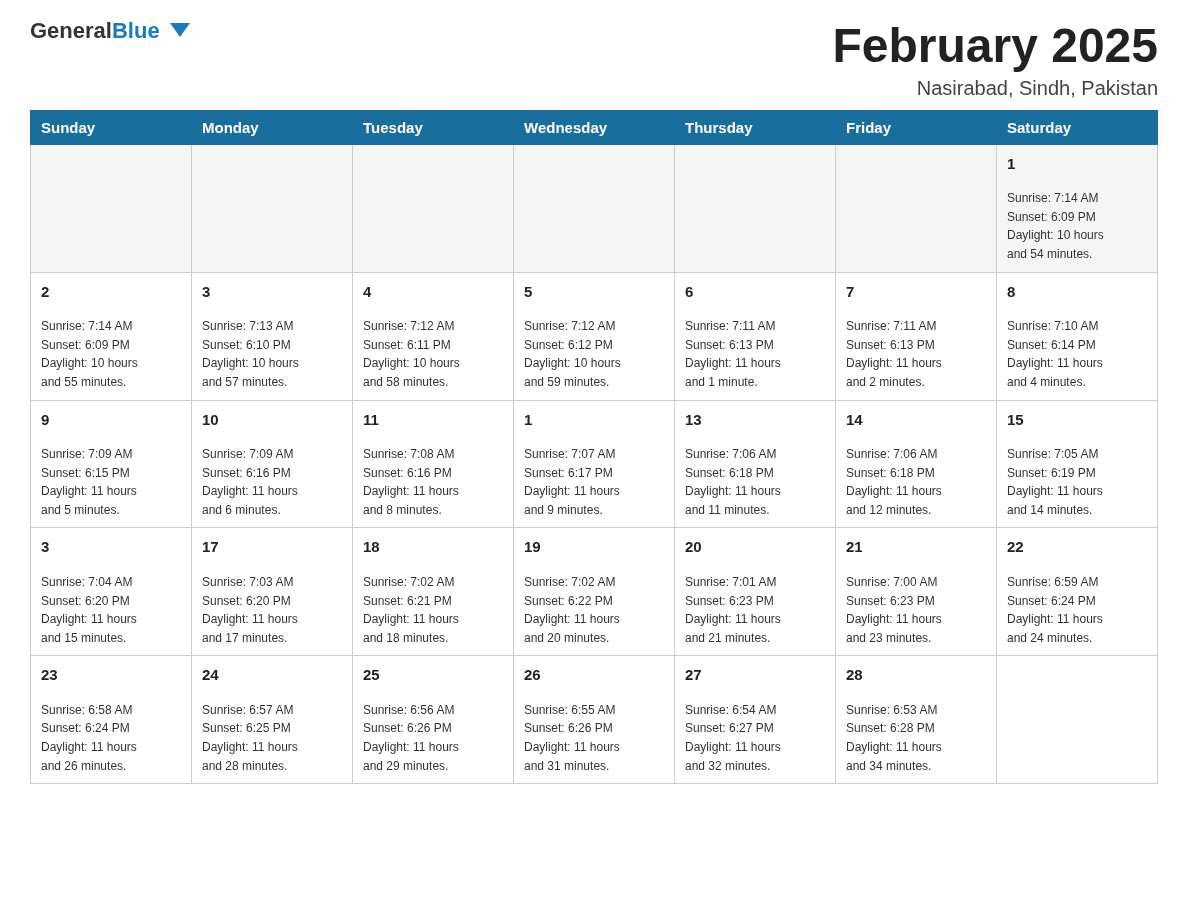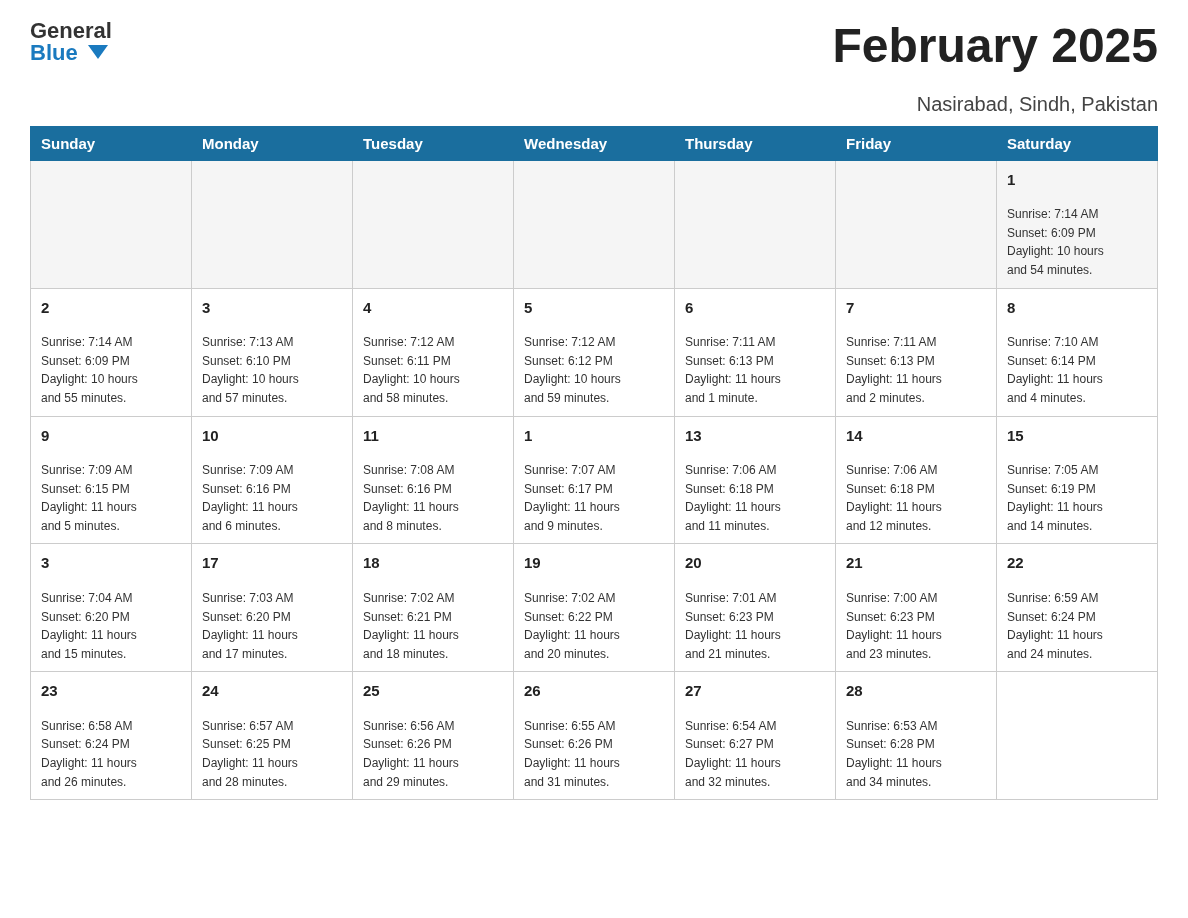--- a/index.html
+++ b/index.html
@@ -10,21 +10,21 @@
       padding: 20px 30px;
     }
     .header {
       display: flex;
       justify-content: space-between;
       align-items: flex-start;
       margin-bottom: 10px;
     }
     .logo {
       display: flex;
-      flex-direction: column;
+      flex-direction: row;
       align-items: flex-start;
     }
     .logo-general {
       font-size: 22px;
       font-weight: bold;
       color: #333;
       line-height: 1;
     }
     .logo-blue {
       font-size: 22px;
@@ -50,21 +50,21 @@
     .title-month {
       font-size: 48px;
       font-weight: bold;
       color: #222;
       line-height: 1.1;
       margin-left: 43px;
     }
     .title-location {
       font-size: 20px;
       color: #444;
-      margin-top: 20px;
+      margin-top: 4px;
     }
     .calendar {
       width: 100%;
       border-collapse: collapse;
       margin-top: 10px;
     }
     .calendar thead tr th {
       background-color: #1a6e9e;
       color: #fff;
       font-size: 15px;

